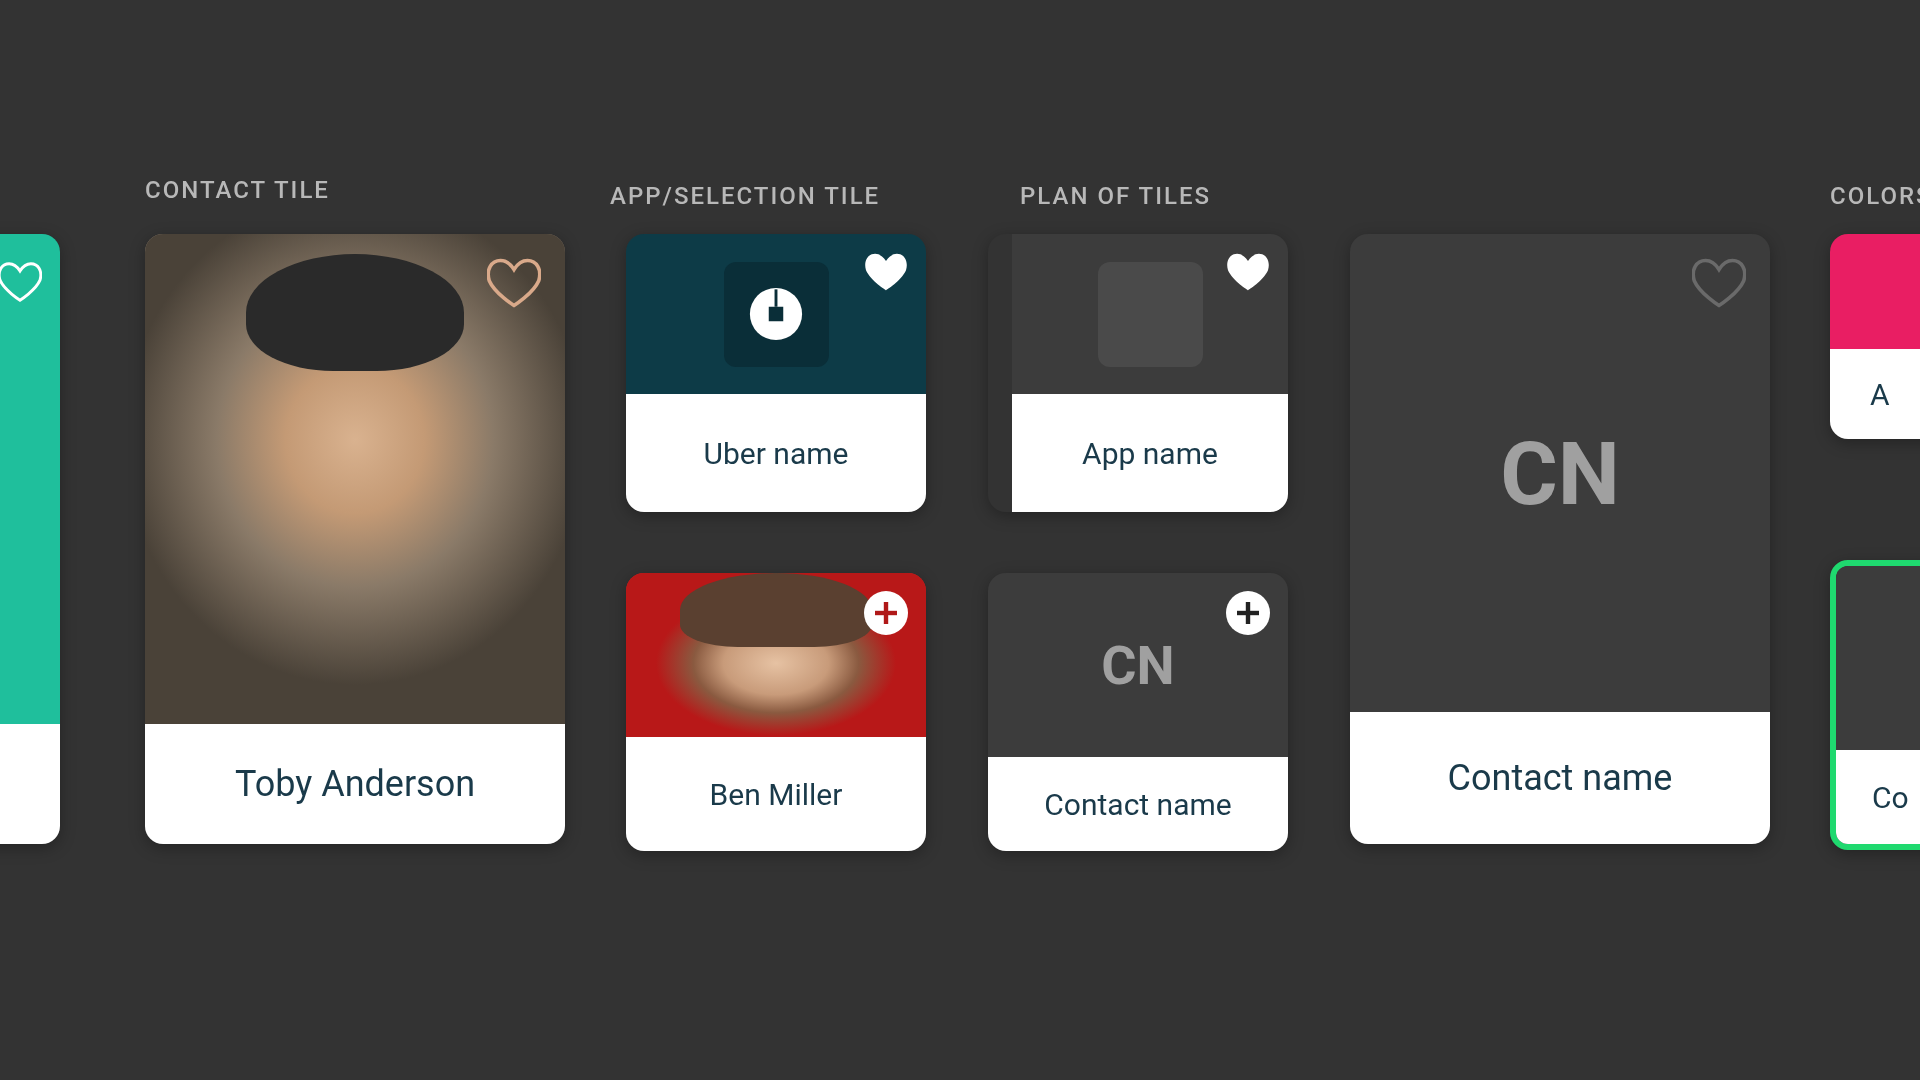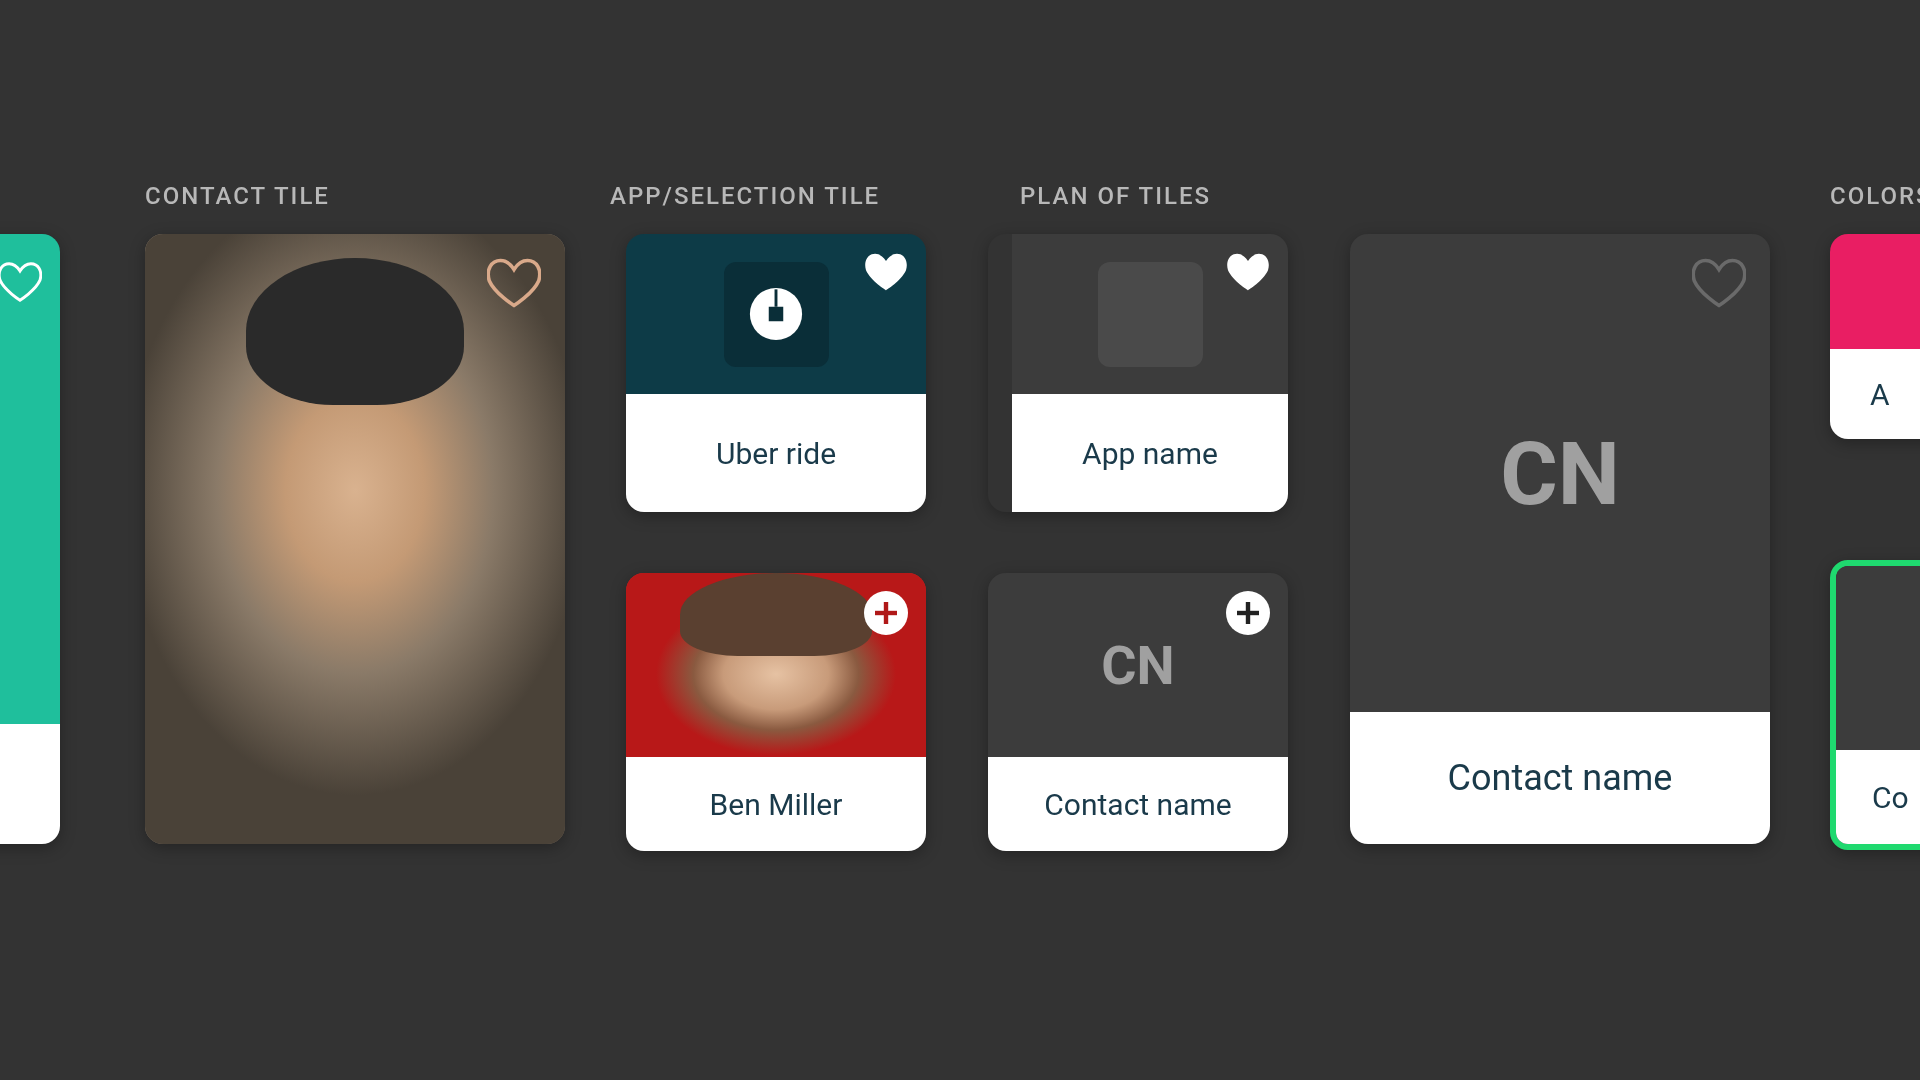--- a/index.html
+++ b/index.html
@@ -79,21 +79,21 @@
 .contact-large .heart-svg { width: 54px; height: 50px; }
 
 .tile-small {
   width: 300px; height: 278px;
 }
 .tile-small .tile-bottom { height: 118px; font-size: 30px; }
 .uber-tile { left: 626px; top: 234px; }
 .uber-tile .tile-top { background: #0d3b47; }
 .ben-tile { left: 626px; top: 573px; }
 .ben-tile .tile-top { background: #c02020; }
-.ben-tile .tile-bottom { height: 94px; }
+.ben-tile .tile-bottom { height: 114px; }
 .plan-app { left: 988px; top: 234px; padding-left: 24px; }
 .plan-app .tile-top { background: #3c3c3c; }
 .plan-app .app-icon-box { background: #4a4a4a; }
 .plan-contact-sm { left: 988px; top: 573px; }
 .plan-contact-sm .tile-top { background: #3c3c3c; }
 .plan-contact-sm .tile-bottom { height: 94px; }
 .plan-contact-sm .cn-text { font-size: 54px; }
 
 .plan-large {
   left: 1350px; top: 234px;
@@ -143,21 +143,21 @@
   position: absolute;
   top: 0; left: 18%;
   width: 64%; height: 45%;
   background: #5a4030;
   border-radius: 50% 50% 30% 30%;
 }
 </style>
 </head>
 <body>
 
-<div class="section-label" style="left:145px; top:182px;">CONTACT TILE</div>
+<div class="section-label" style="left:145px; top:176px;">CONTACT TILE</div>
 <div class="section-label" style="left:610px; top:182px;">APP/SELECTION TILE</div>
 <div class="section-label" style="left:988px; top:182px;margin-left:32px;">PLAN OF TILES</div>
 <div class="section-label" style="left:1830px; top:182px;">COLORS</div>
 
 <div class="tile left-partial">
   <div class="tile-top">
     <span class="heart-icon">
       <svg class="heart-svg" viewBox="0 0 24 22">
         <path d="M12 21s-8.5-5.3-11-11C-0.5 5 2 1 6 1c2.5 0 4.5 1.6 6 4 1.5-2.4 3.5-4 6-4 4 0 6.5 4 5 9-2.5 5.7-11 11-11 11z" fill="none" stroke="#ffffff" stroke-width="1.6"></path>
       </svg>
@@ -170,38 +170,39 @@
   <div class="tile-top">
     <div class="photo-placeholder">
       <div class="man-photo"></div>
     </div>
     <span class="heart-icon">
       <svg class="heart-svg" viewBox="0 0 24 22">
         <path d="M12 21s-8.5-5.3-11-11C-0.5 5 2 1 6 1c2.5 0 4.5 1.6 6 4 1.5-2.4 3.5-4 6-4 4 0 6.5 4 5 9-2.5 5.7-11 11-11 11z" fill="none" stroke="#d9a98a" stroke-width="1.6"></path>
       </svg>
     </span>
   </div>
+  <div class="tile-bottom">Toby Anderson</div>
 </div>
 
 <div class="tile tile-small uber-tile">
   <div class="tile-top">
     <div class="app-icon-box" style="background:#0a2e38;">
       <svg width="58" height="58" viewBox="0 0 40 40">
         <circle cx="20" cy="20" r="18" fill="#ffffff"></circle>
         <rect x="15" y="15" width="10" height="10" fill="#0a2e38"></rect>
         <rect x="19" y="3" width="2" height="12" fill="#0a2e38"></rect>
       </svg>
     </div>
     <span class="heart-icon">
       <svg class="heart-svg" viewBox="0 0 24 22">
         <path d="M12 21s-8.5-5.3-11-11C-0.5 5 2 1 6 1c2.5 0 4.5 1.6 6 4 1.5-2.4 3.5-4 6-4 4 0 6.5 4 5 9-2.5 5.7-11 11-11 11z" fill="#ffffff"></path>
       </svg>
     </span>
   </div>
-  <div class="tile-bottom">Uber ride</div>
+  <div class="tile-bottom">Uber name</div>
 </div>
 
 <div class="tile tile-small ben-tile">
   <div class="tile-top">
     <div class="photo-placeholder">
       <div class="kid-photo"></div>
     </div>
     <span class="plus-icon">
       <svg class="plus-svg" viewBox="0 0 40 40">
         <circle cx="20" cy="20" r="20" fill="#ffffff"></circle>

